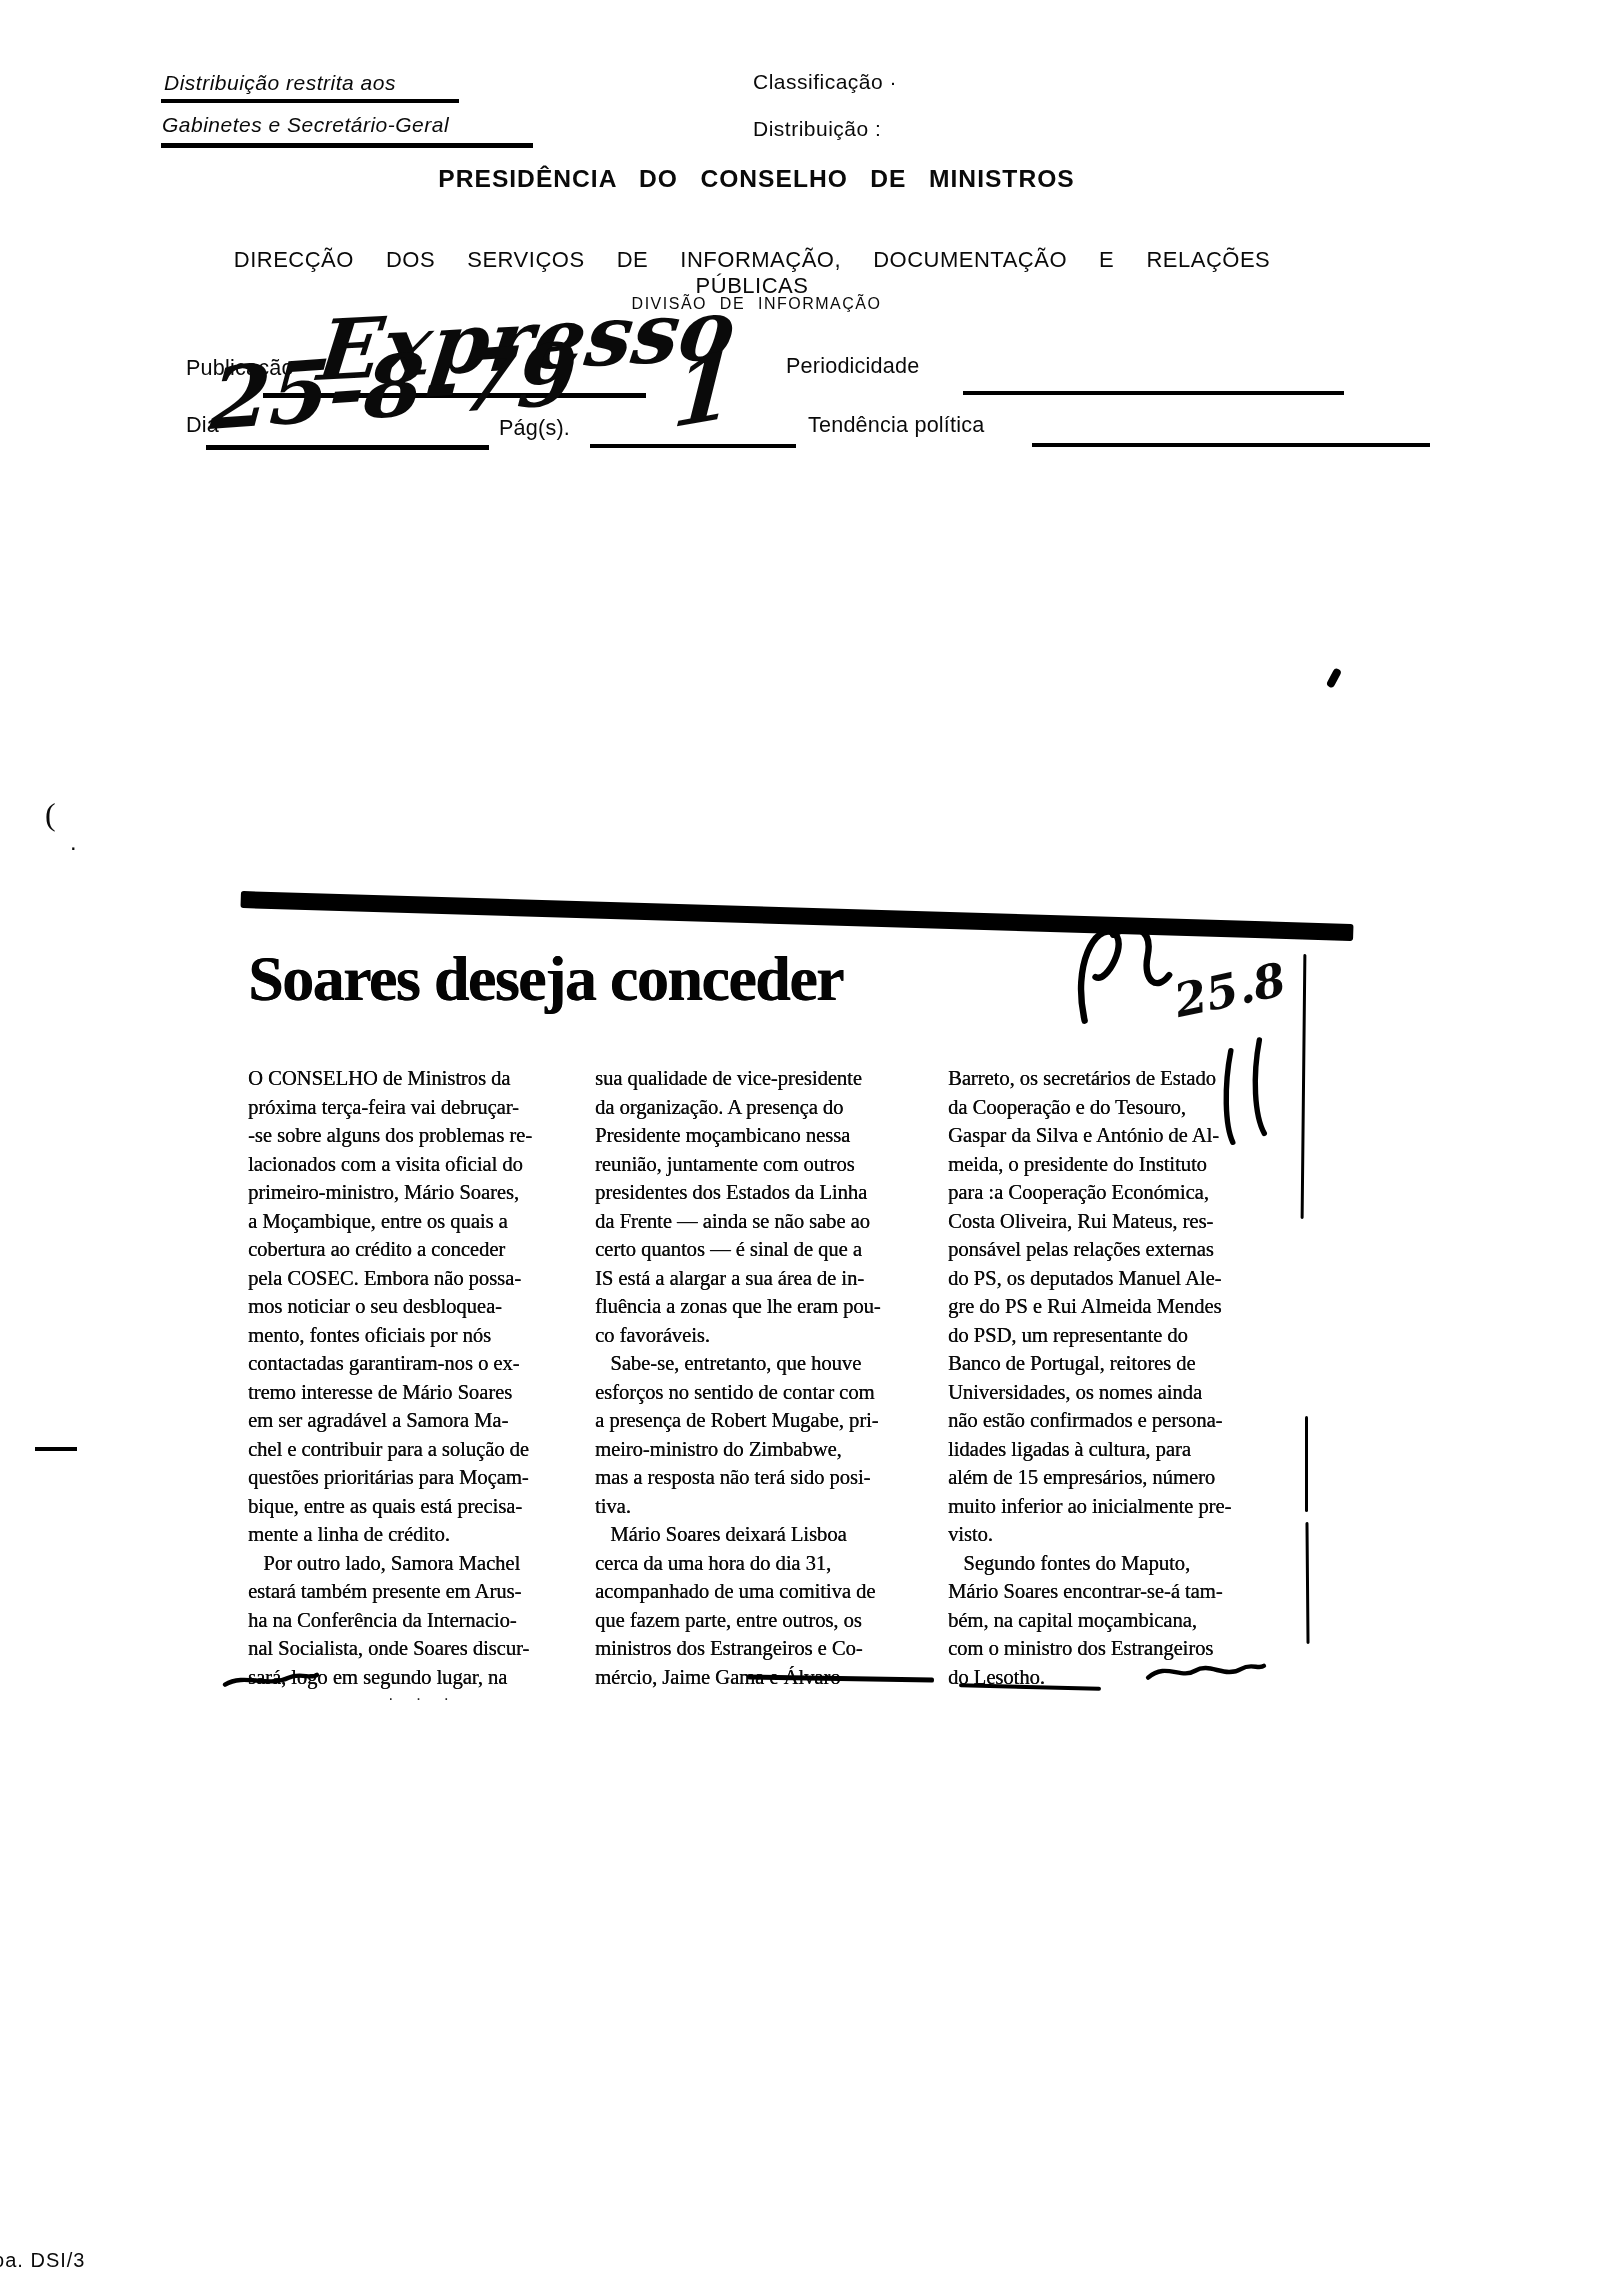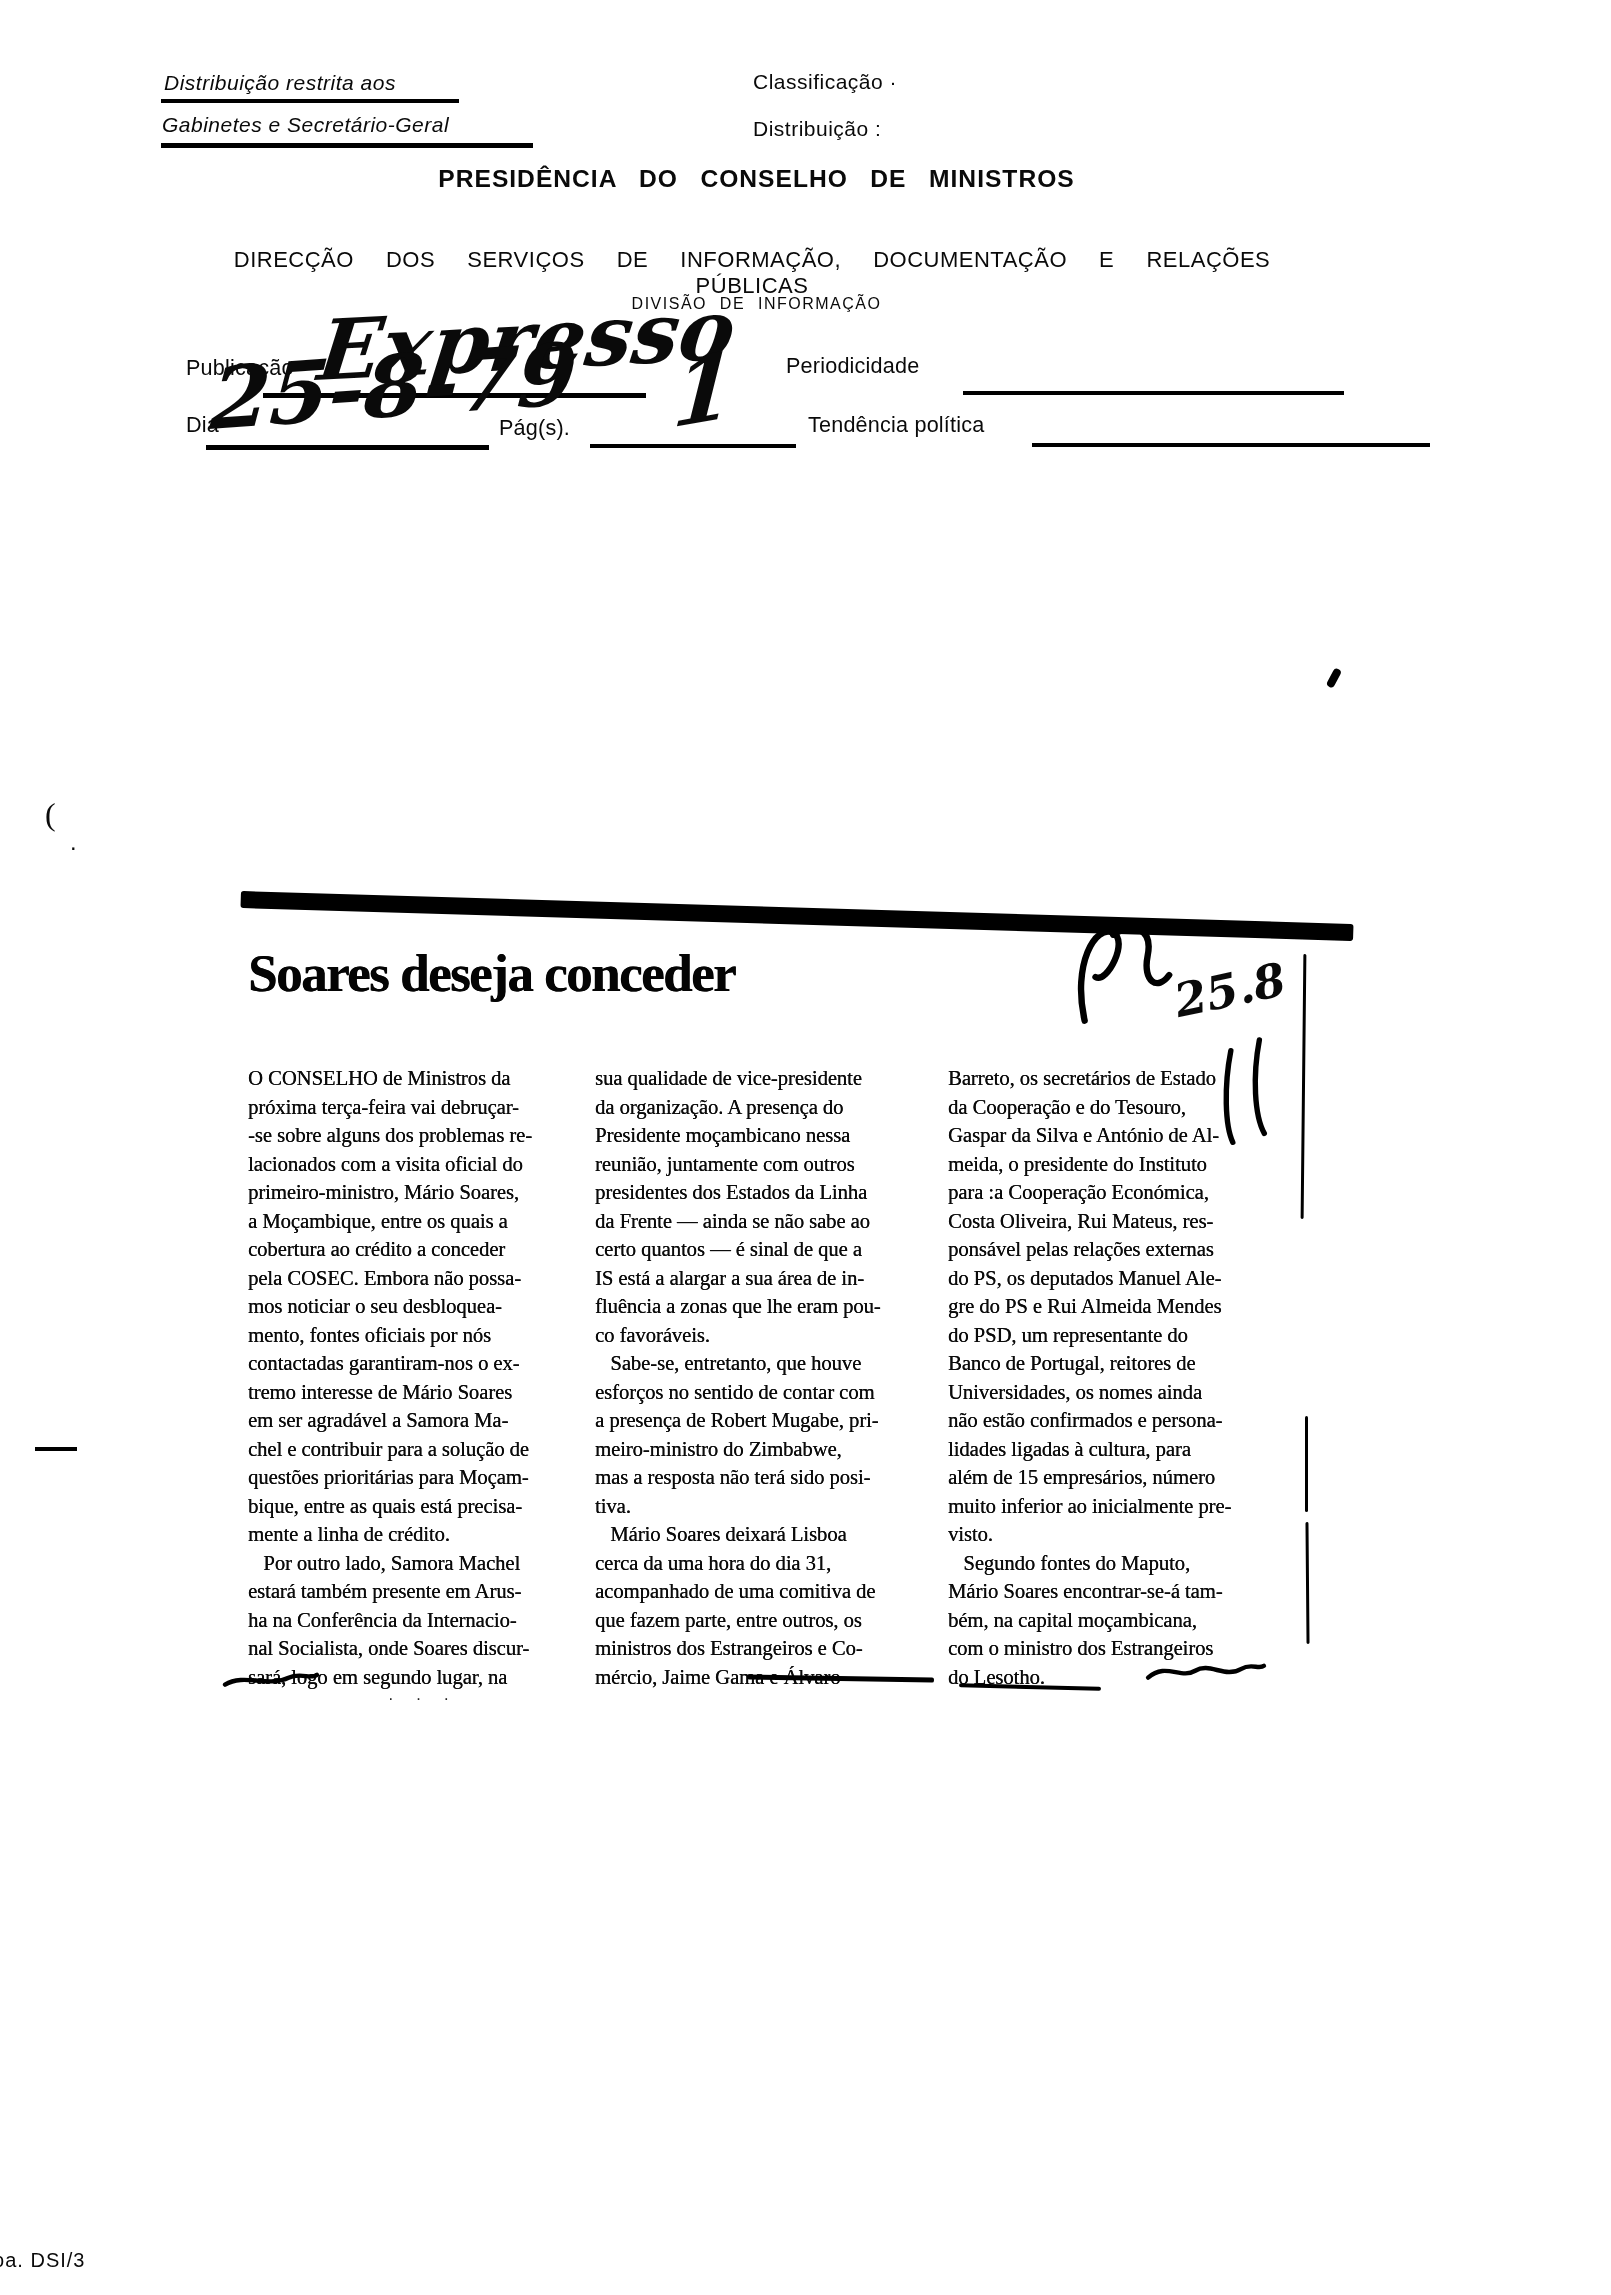--- a/index.html
+++ b/index.html
@@ -11,21 +11,21 @@
   .bar{position:absolute;background:#000;}
   .ital{font-style:italic;}
   .stamp-line{font-size:21px;letter-spacing:0.5px;}
   .formlabel{font-size:21.6px;letter-spacing:0.2px;}
   .hw{
     font-family:"DejaVu Serif",serif;font-style:italic;font-weight:bold;
     white-space:nowrap;line-height:1;
   }
   .org-center{text-align:center;}
   .headline{
-    font-family:"Liberation Serif",serif;font-weight:bold;font-size:53px;
+    font-family:"Liberation Serif",serif;font-weight:bold;font-size:64px;
     letter-spacing:-1.5px;line-height:1;white-space:nowrap;color:#040404;
     text-shadow:0.5px 0 0 #040404;
   }
   .colbody{
     font-family:"Liberation Serif",serif;font-size:21.6px;line-height:28.5px;
     white-space:pre;letter-spacing:-0.1px;color:#0b0b0b;
     transform:scaleX(0.96);transform-origin:left top;
     text-shadow:0.2px 0 0 #0b0b0b;
   }
   .edge{position:absolute;background:#000;width:3.4px;border-radius:2px;}

